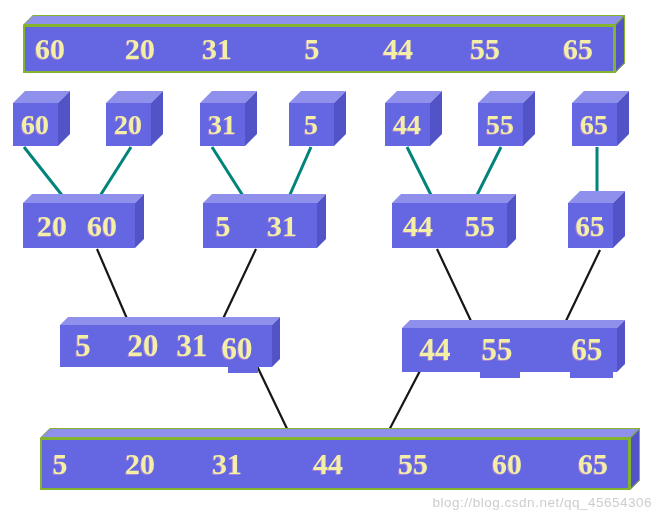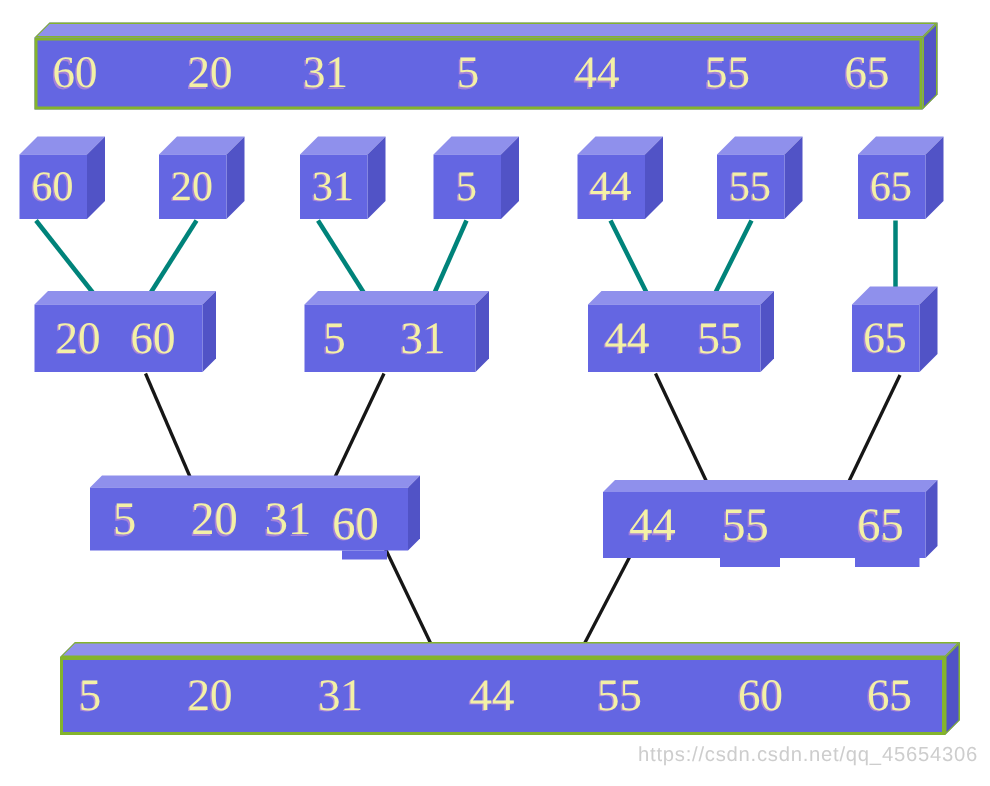--- a/index.html
+++ b/index.html
@@ -10,21 +10,21 @@
   .face{position:absolute;}
   .face.front{left:0;top:0;width:100%;height:100%;background:var(--front);z-index:2;}
   .face.top{left:0;top:calc(-1 * var(--d));width:100%;height:var(--d);background:var(--top);
             transform:skewX(-45deg);transform-origin:0 100%;z-index:1;}
   .face.right{right:calc(-1 * var(--d));top:0;width:var(--d);height:100%;background:var(--side);
               transform:skewY(-45deg);transform-origin:0 0;z-index:1;}
   .box.outlined .face.front{border:2px solid var(--green);box-sizing:border-box;}
   .box.outlined .face.top{border:1.5px solid var(--green);box-sizing:border-box;}
   .box.outlined .face.right{border:1.5px solid var(--green);box-sizing:border-box;}
   .num{position:absolute;top:50%;transform:translate(-50%,-50%);z-index:3;
-       font-weight:normal;color:var(--digit);white-space:nowrap;
+       font-weight:bold;color:var(--digit);white-space:nowrap;
        text-shadow:-1px 1px 0 rgba(244,164,208,0.45);}
   .tab{position:absolute;background:var(--front);z-index:0;}
   #watermark{position:absolute;right:8px;top:495px;font-family:"Liberation Sans",sans-serif;
              font-size:13.5px;color:rgba(193,193,193,0.8);letter-spacing:0.5px;z-index:4;}
 </style>
 </head>
 <body>
 
 <div id="stage" style="--front: #6466E2; --top: #8F90EC; --side: #5153C6; --green: #84B42C; --digit: #F3F0A6;">
   <svg id="edge-svg" viewBox="0 0 660 524" xmlns="http://www.w3.org/2000/svg">
@@ -35,21 +35,21 @@
       <line x1="407" y1="147" x2="433" y2="199" stroke="#00837A" stroke-width="3"></line>
       <line x1="501" y1="147" x2="475" y2="199" stroke="#00837A" stroke-width="3"></line>
       <line x1="597" y1="147" x2="597" y2="199" stroke="#00837A" stroke-width="3"></line>
       <line x1="97" y1="249" x2="128" y2="321" stroke="#161616" stroke-width="2.2"></line>
       <line x1="256" y1="249" x2="221" y2="323" stroke="#161616" stroke-width="2.2"></line>
       <line x1="437" y1="249" x2="471" y2="321" stroke="#161616" stroke-width="2.2"></line>
       <line x1="600" y1="250" x2="564" y2="325" stroke="#161616" stroke-width="2.2"></line>
       <line x1="257" y1="366" x2="291" y2="437" stroke="#161616" stroke-width="2.2"></line>
       <line x1="422" y1="367" x2="386" y2="436" stroke="#161616" stroke-width="2.2"></line>
     </svg>
-  <div id="watermark">https://csdn.csdn.net/qq_45654306</div>
+  <div id="watermark">blog://blog.csdn.net/qq_45654306</div>
 <div class="tab" style="left: 228px; top: 367px; width: 30px; height: 6px;"></div>
     <div class="tab" style="left: 480px; top: 372px; width: 40px; height: 6px;"></div>
     <div class="tab" style="left: 570px; top: 372px; width: 43px; height: 6px;"></div>
     <div class="box outlined" style="left: 23px; top: 25px; width: 592px; height: 48px; --d: 10px;">
       <div class="face top"></div>
       <div class="face right"></div>
       <div class="face front"></div>
       <span class="num" style="left: 27px; font-size: 30px;">60</span>
       <span class="num" style="left: 117px; font-size: 30px;">20</span>
       <span class="num" style="left: 194px; font-size: 30px;">31</span>

